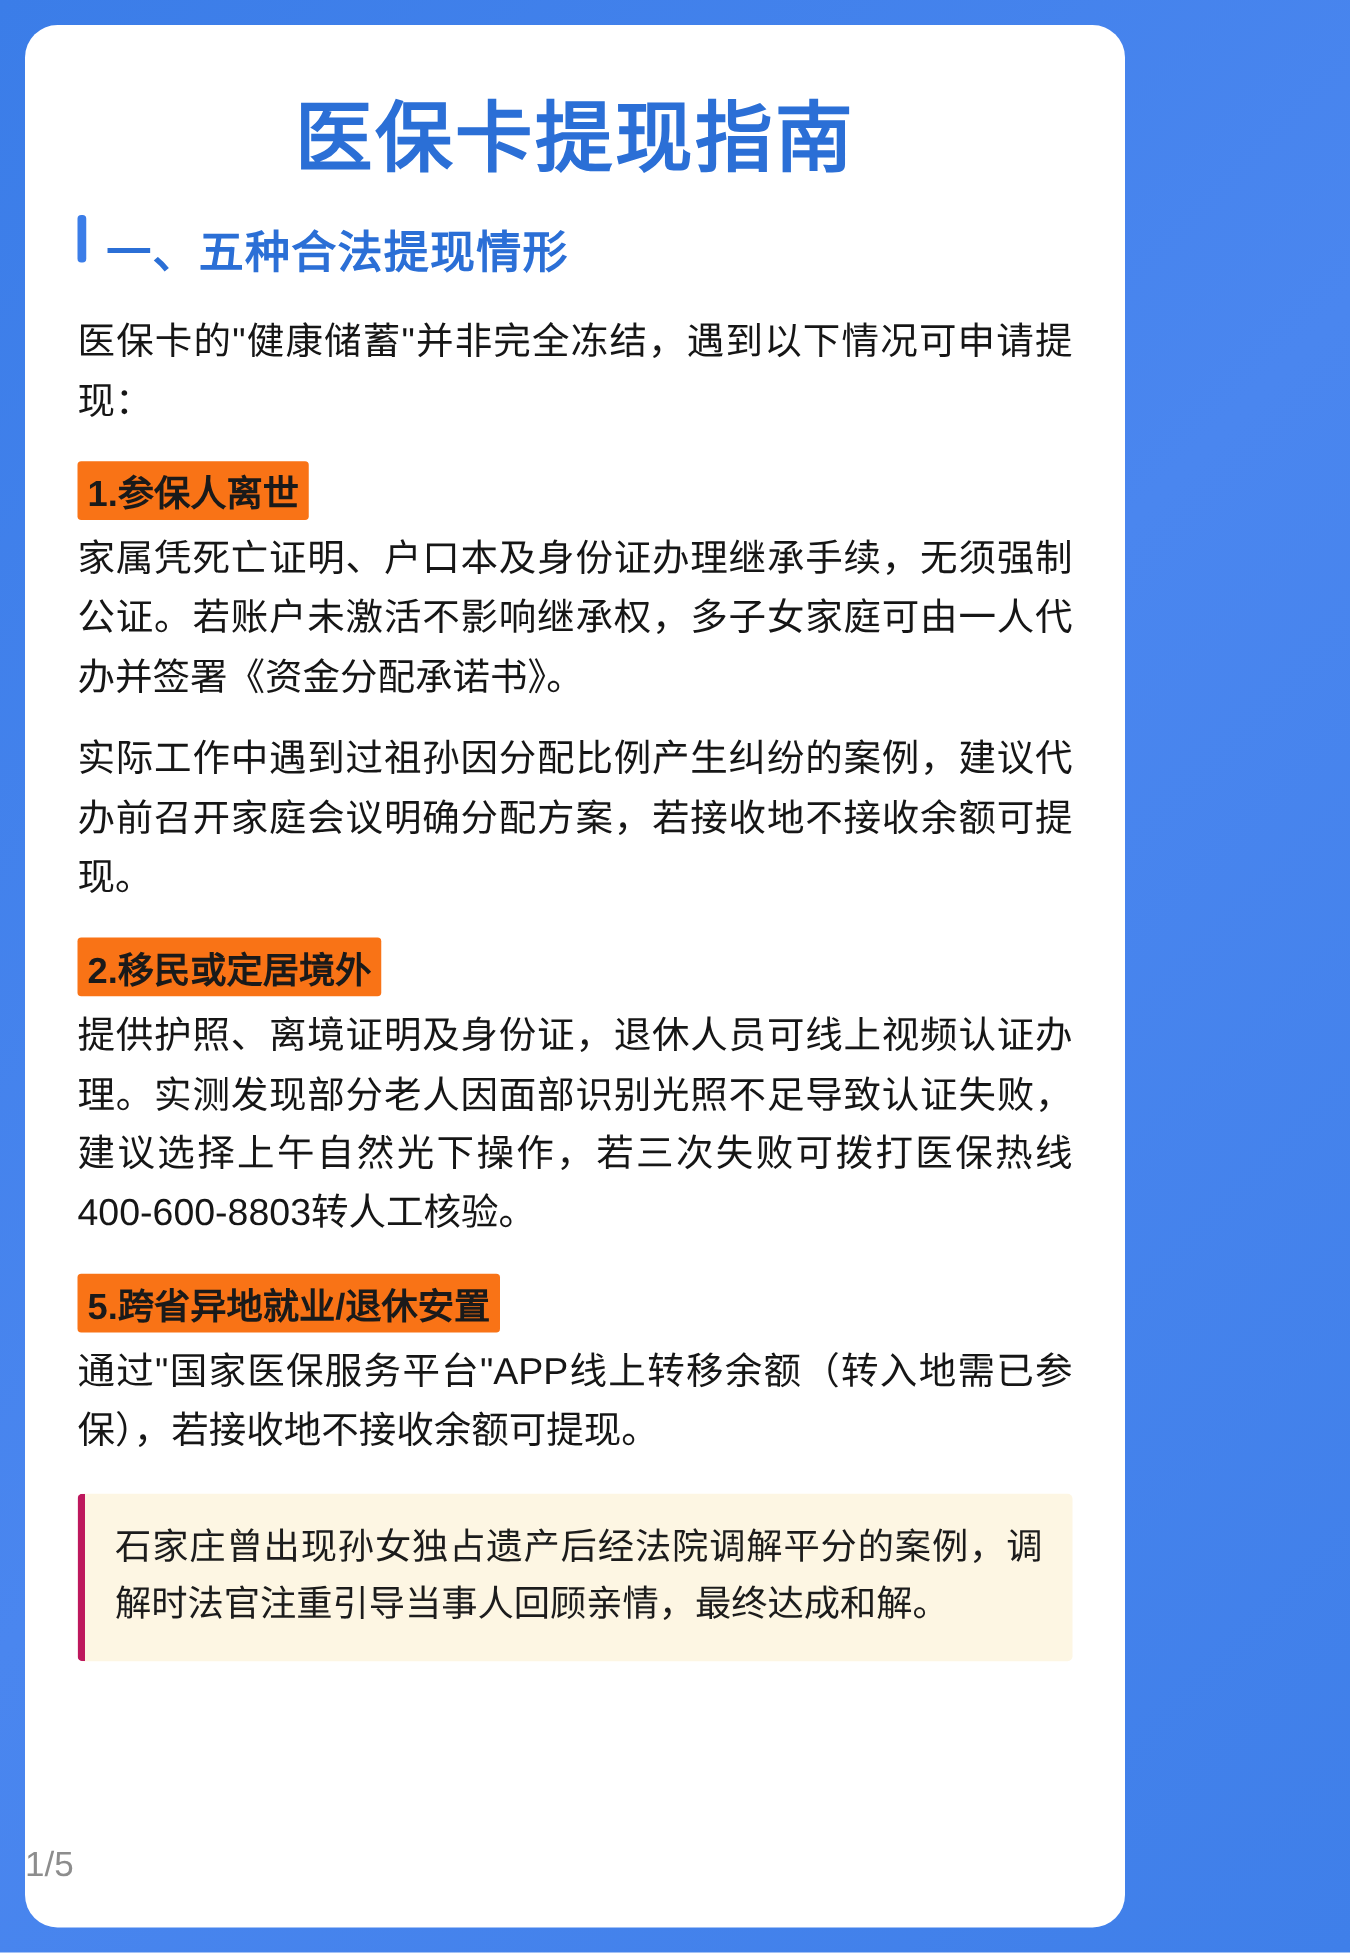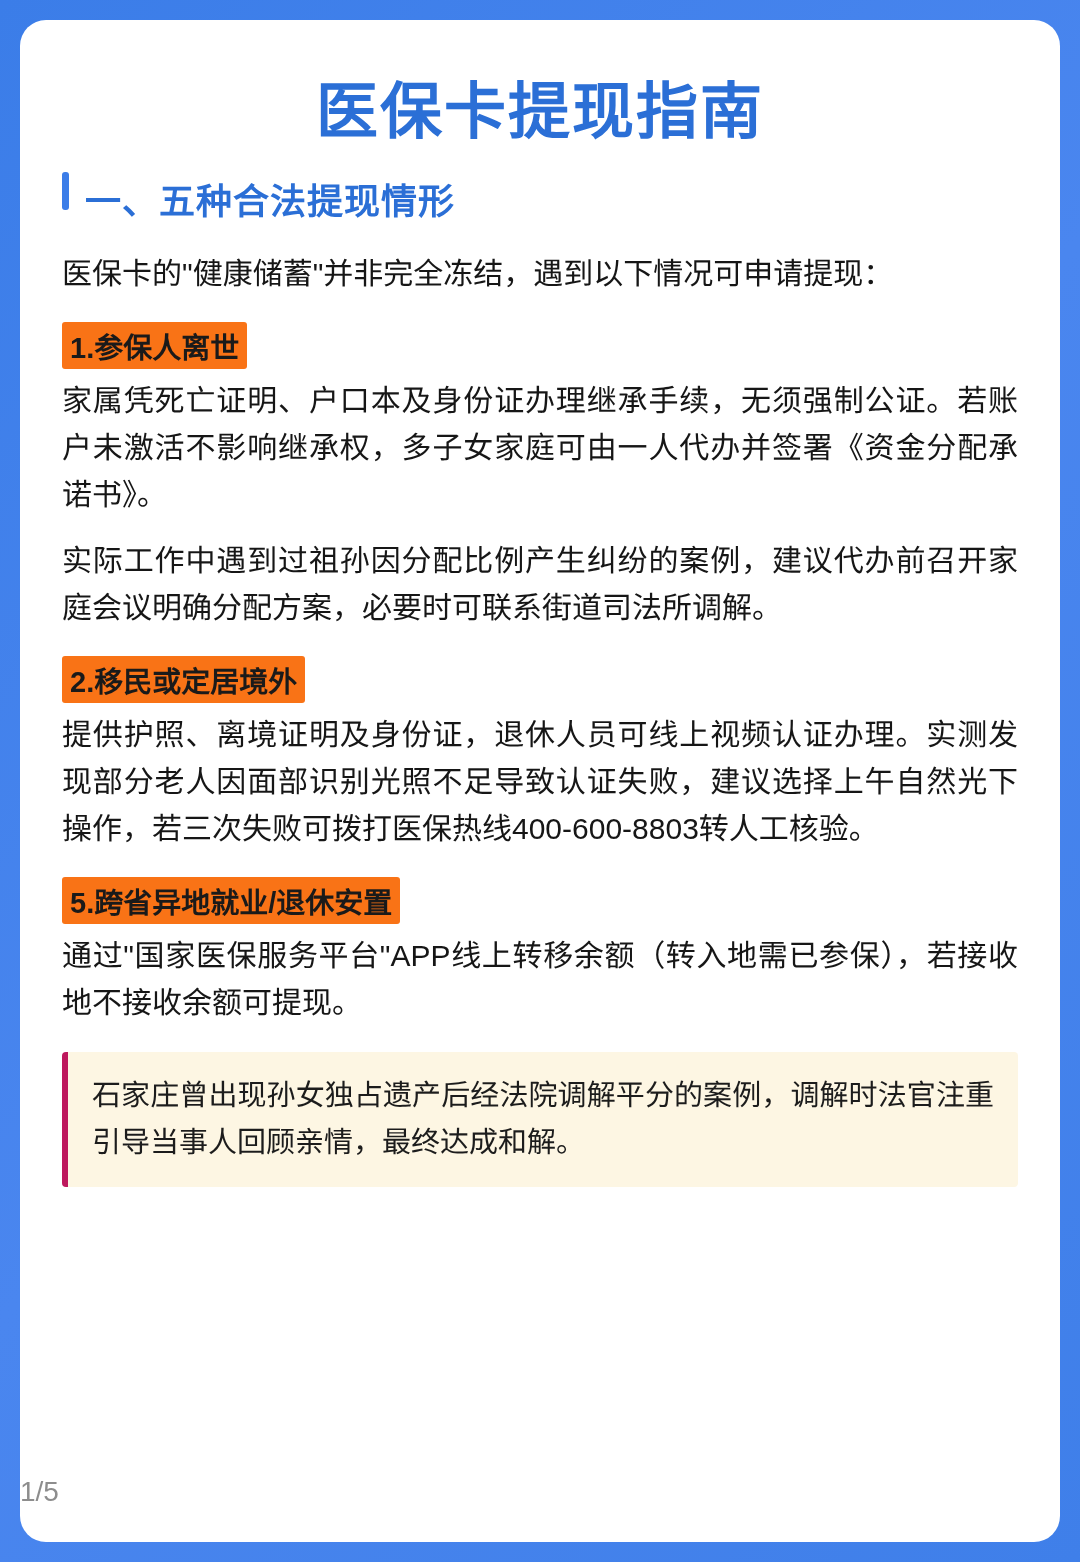--- a/index.html
+++ b/index.html
@@ -11,21 +11,21 @@
     width: 1080px;
     height: 1562px;
     background: linear-gradient(135deg, #3b7de8 0%, #4a86ef 50%, #3f7fe9 100%);
     font-family: "Liberation Sans", "DejaVu Sans", sans-serif;
     overflow: hidden;
   }
   .card {
     position: absolute;
     left: 20px;
     top: 20px;
-    width: 1040px;
+    width: 880px;
     height: 1522px;
     background: #ffffff;
     border-radius: 26px;
     padding: 40px 42px 0 42px;
     overflow: hidden;
   }
   .title {
     text-align: center;
     font-size: 62px;
     font-weight: bold;
@@ -122,21 +122,21 @@
   <div class="section-head">
     <div class="section-bar"></div>
     <div class="section-title">一、五种合法提现情形</div>
   </div>
 
   <p class="body">医保卡的"健康储蓄"并非完全冻结，遇到以下情况可申请提现：</p>
 
   <div>
     <div class="item-title">1.参保人离世</div>
     <p class="body">家属凭死亡证明、户口本及身份证办理继承手续，无须强制公证。若账户未激活不影响继承权，多子女家庭可由一人代办并签署《资金分配承诺书》。</p>
-    <p class="body">实际工作中遇到过祖孙因分配比例产生纠纷的案例，建议代办前召开家庭会议明确分配方案，必要时可联系街道司法所调解。</p>
+    <p class="body">实际工作中遇到过祖孙因分配比例产生纠纷的案例，建议代办前召开家庭会议明确分配方案，若接收地不接收余额可提现。</p>
   </div>
 
   <div>
     <div class="item-title">2.移民或定居境外</div>
     <p class="body">提供护照、离境证明及身份证，退休人员可线上视频认证办理。实测发现部分老人因面部识别光照不足导致认证失败，建议选择上午自然光下操作，若三次失败可拨打医保热线400-600-8803转人工核验。</p>
   </div>
 
   <div>
     <div class="item-title">5.跨省异地就业/退休安置</div>
     <p class="body">通过"国家医保服务平台"APP线上转移余额（转入地需已参保），若接收地不接收余额可提现。</p>

